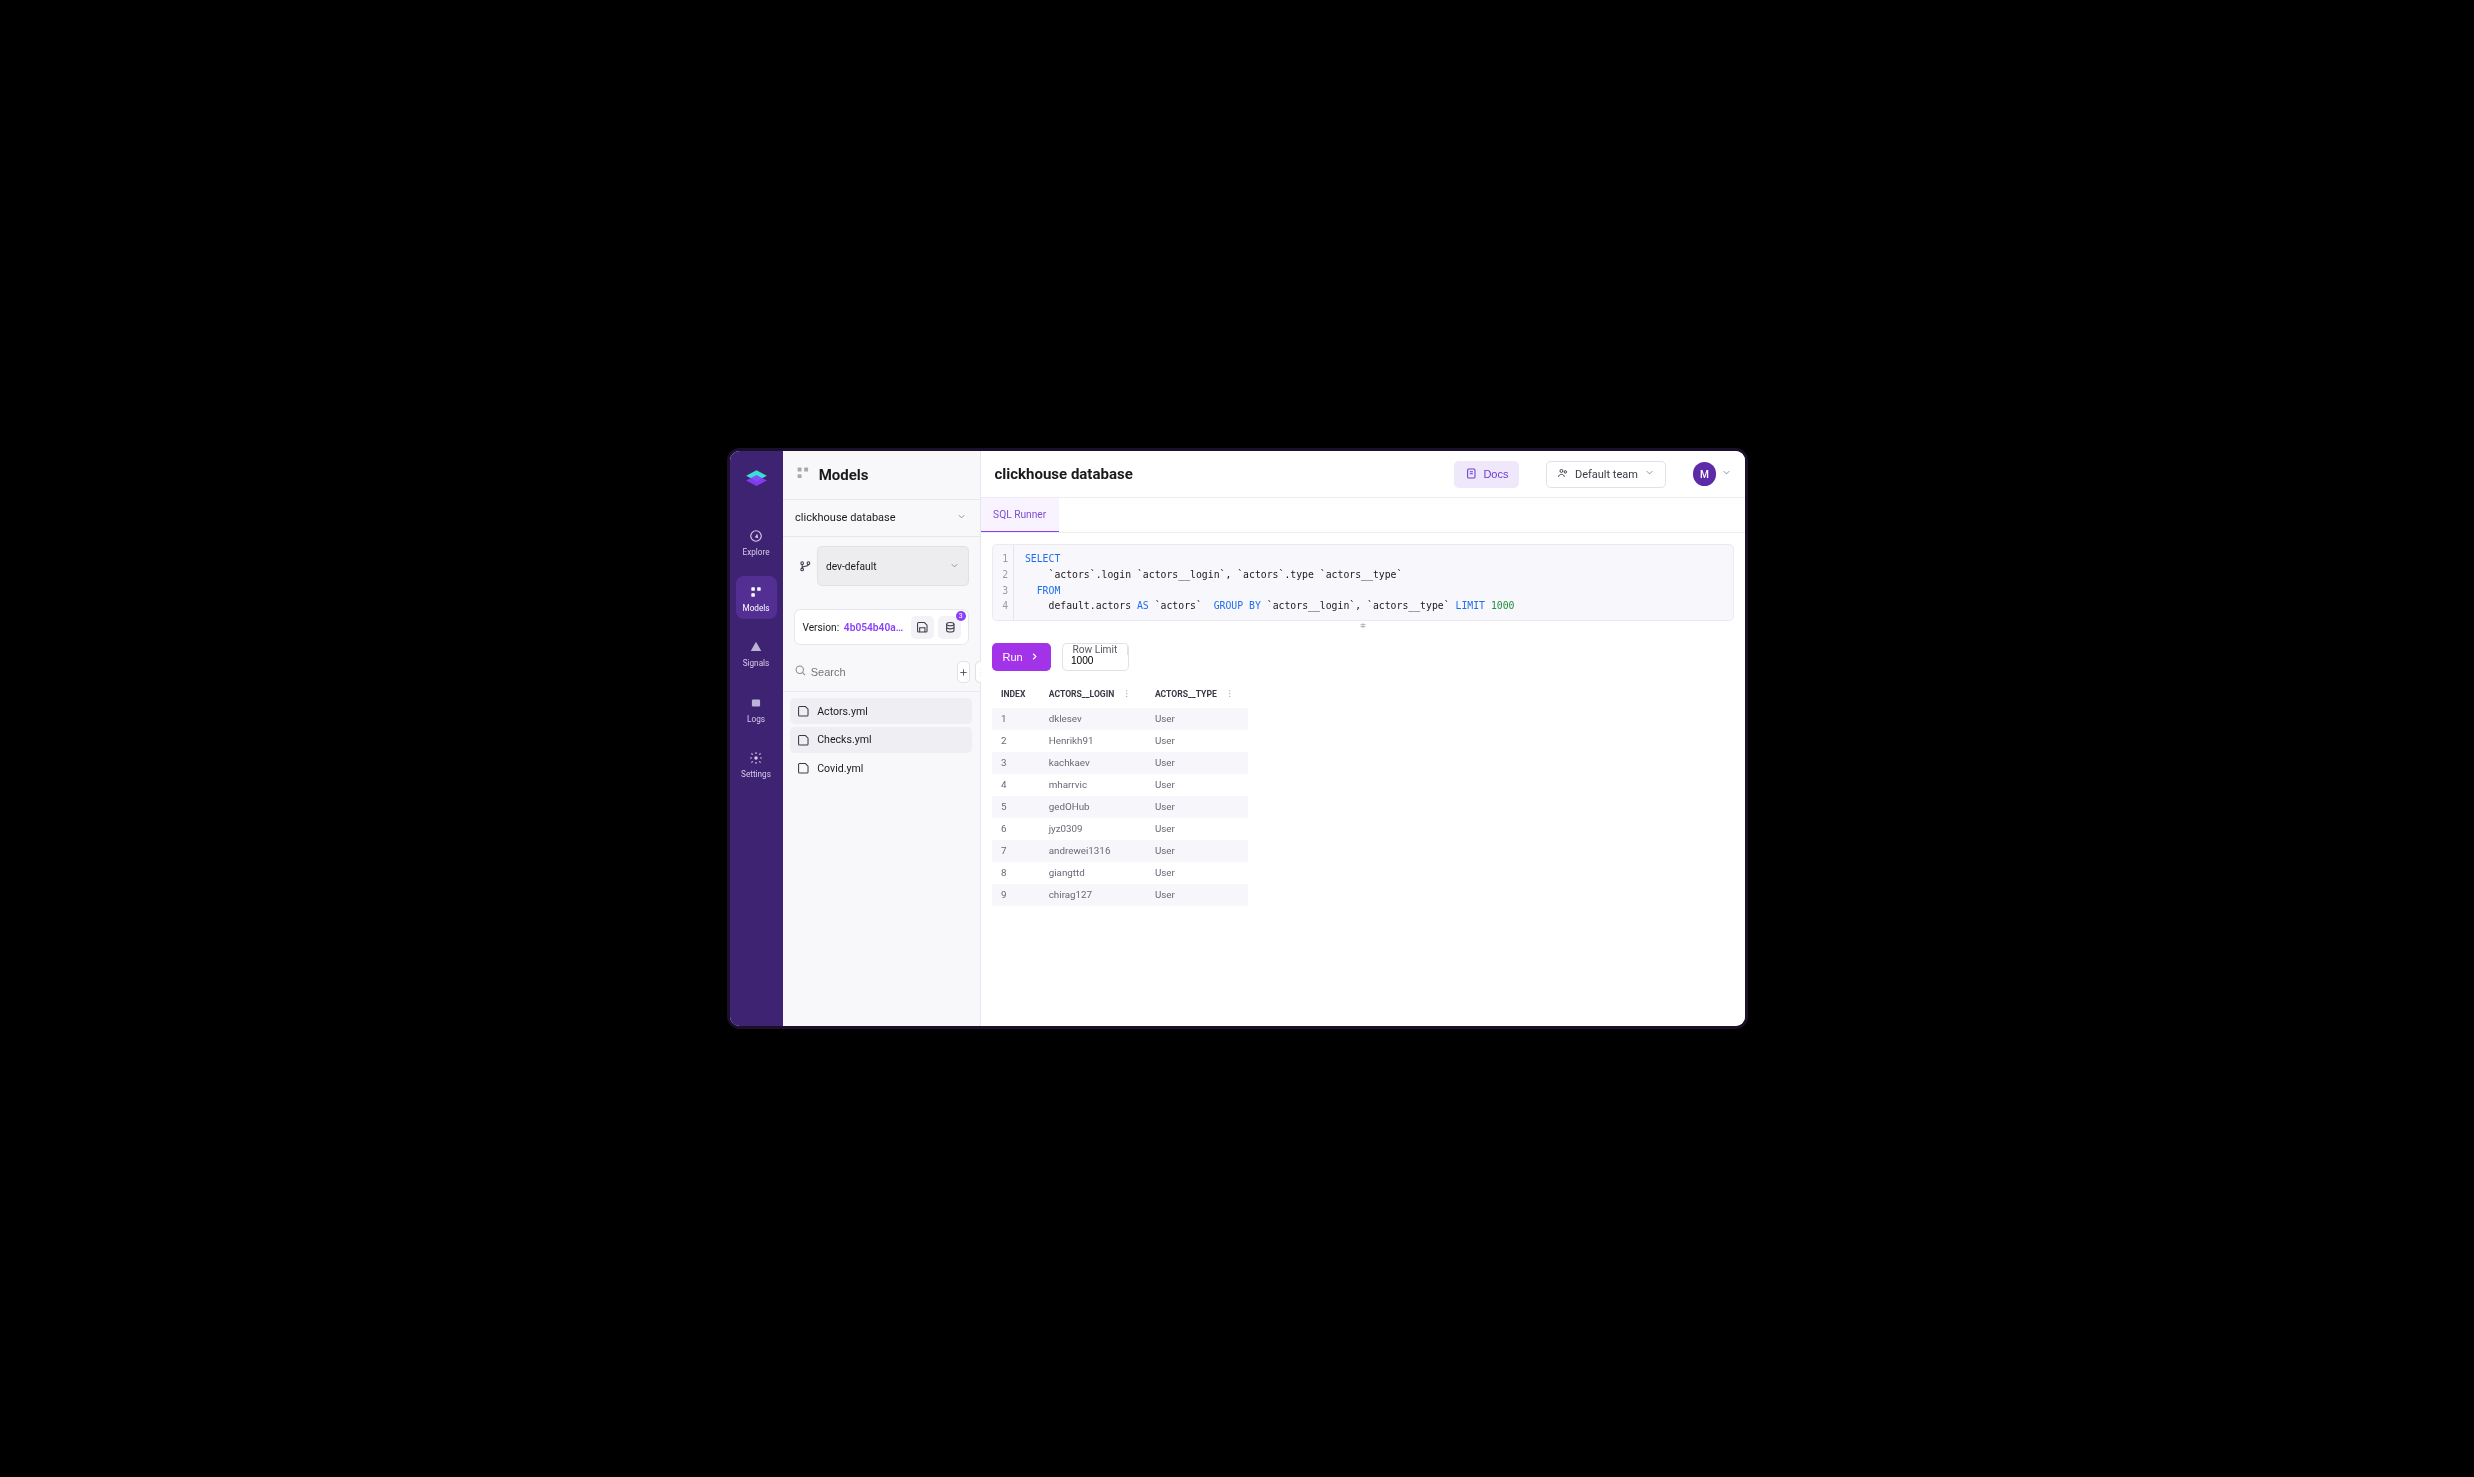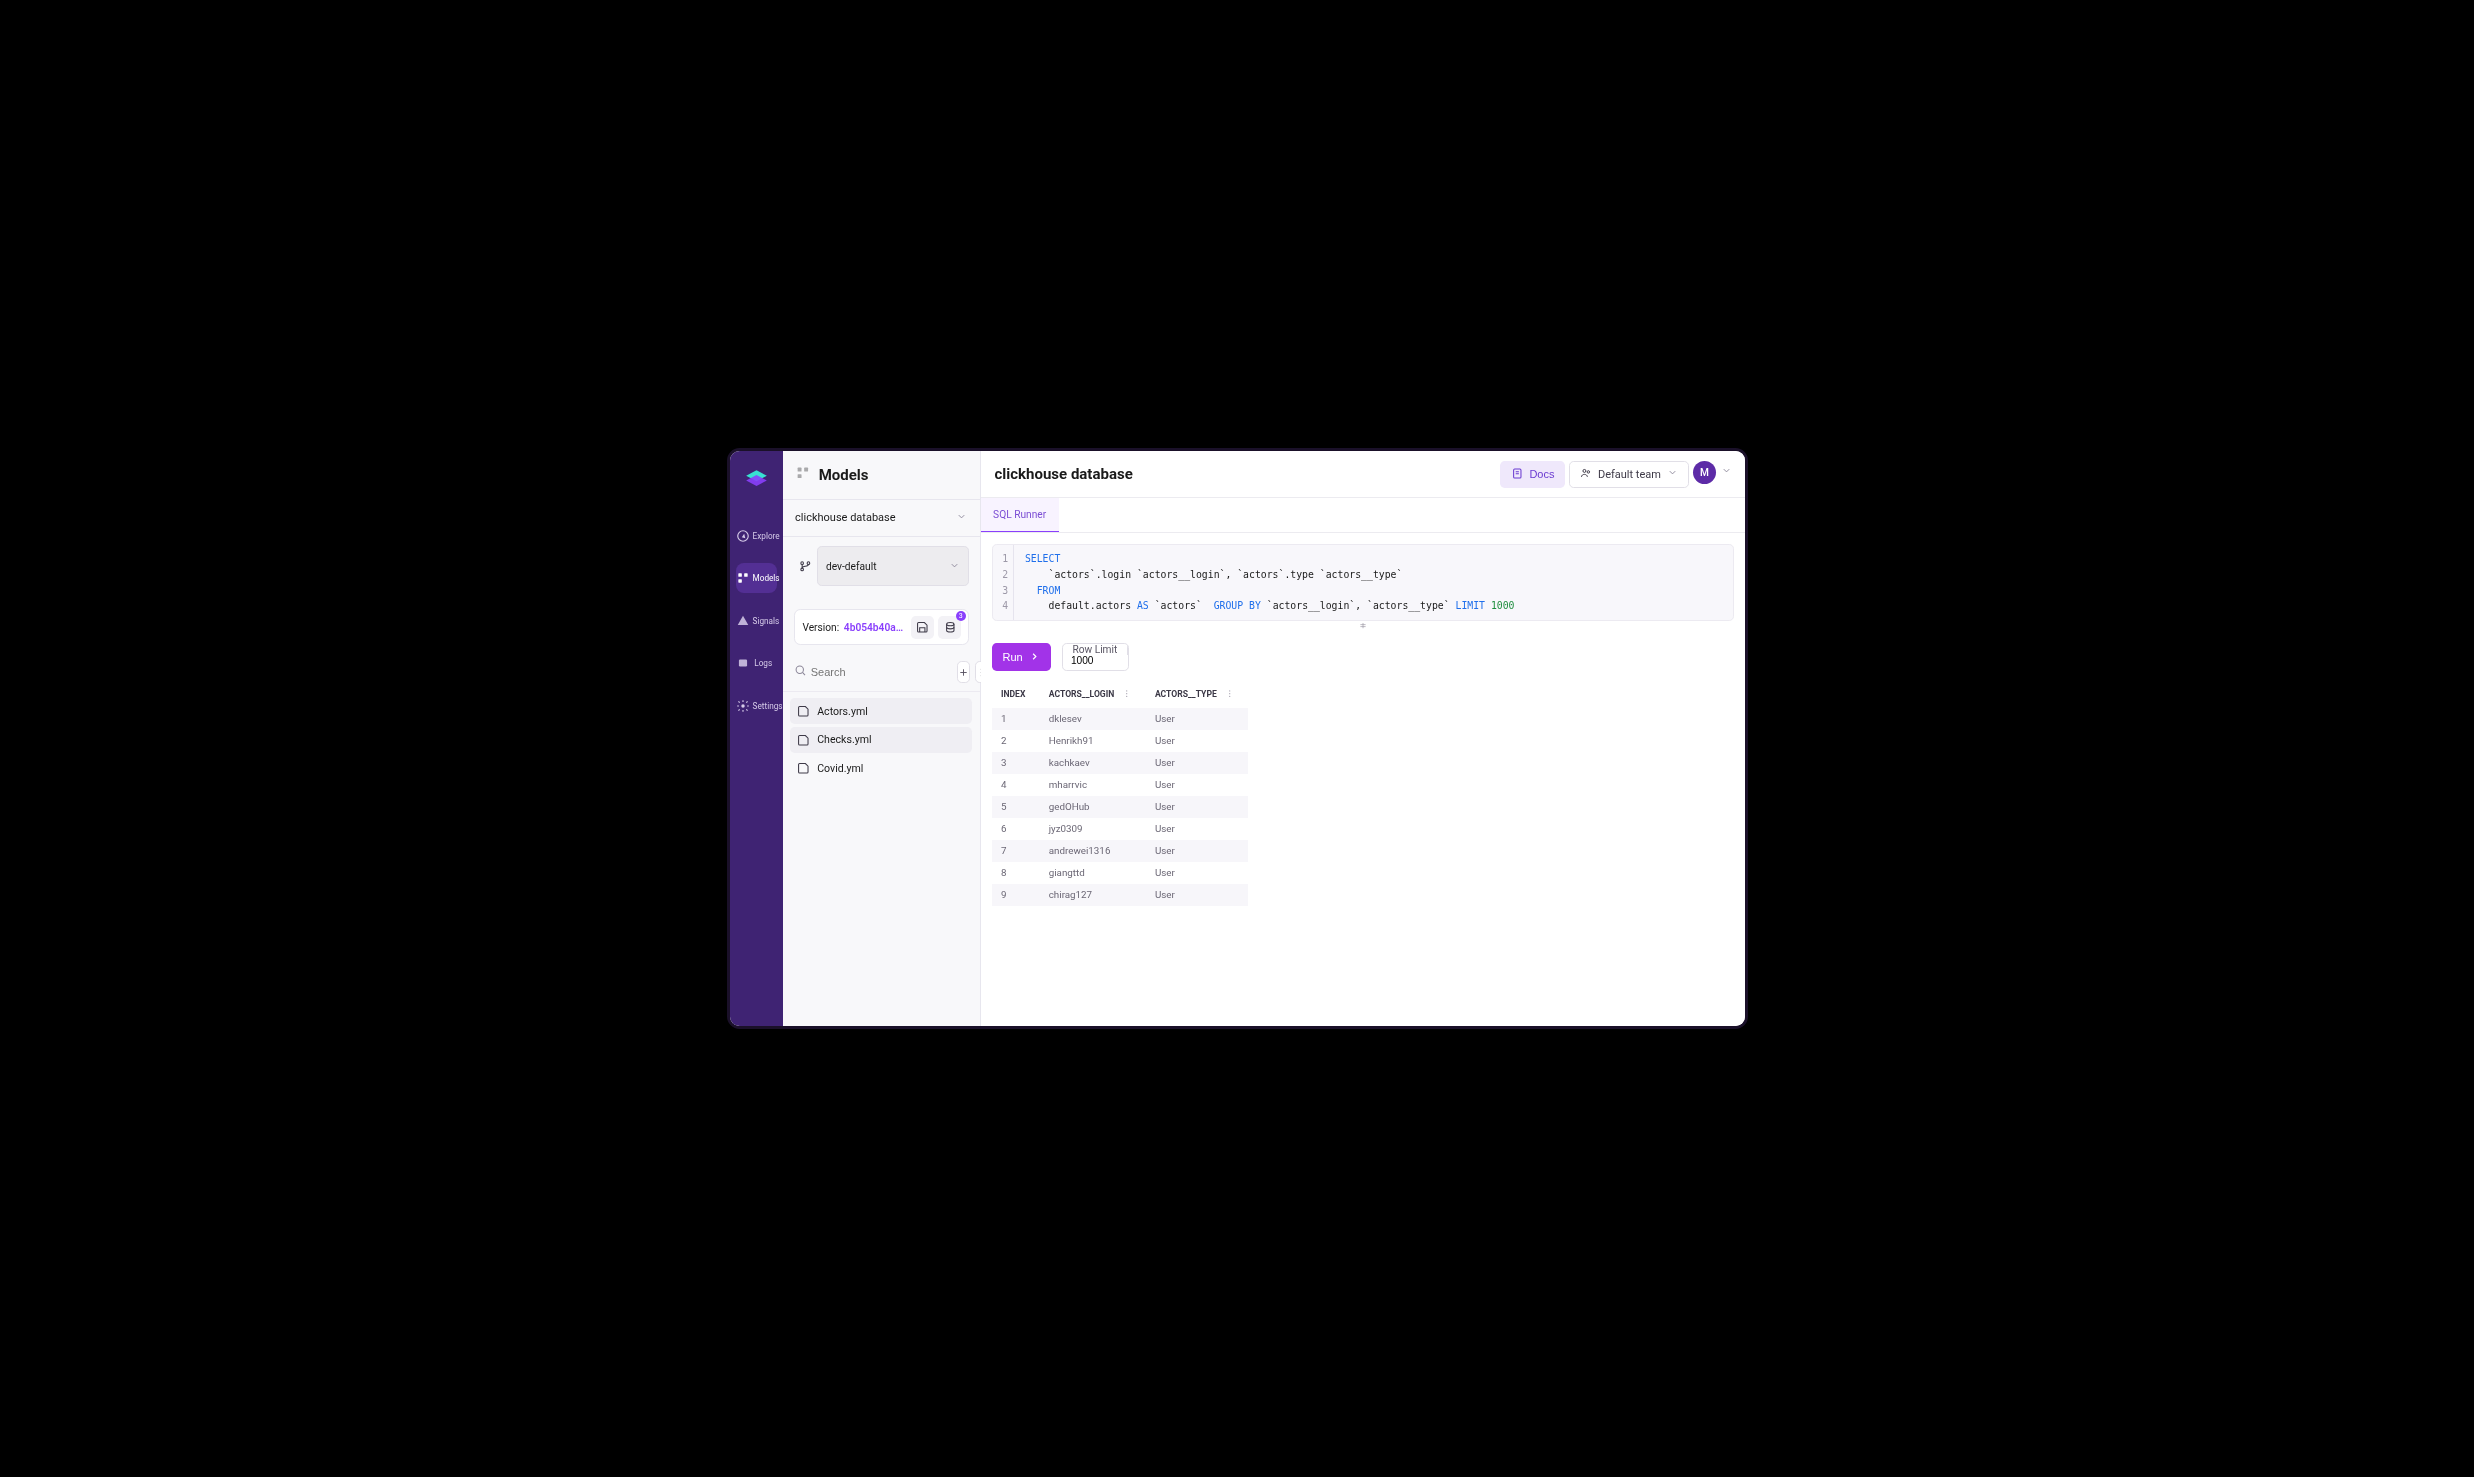--- a/index.html
+++ b/index.html
@@ -36,21 +36,21 @@
   }
   .gnav .logo {
     width: 27px; height: 27px;
     margin-bottom: 14px;
   }
   .gnav-item {
     width: 41px;
     padding: 7.9px 0 6.3px;
     border-radius: 7.9px;
     display: flex;
-    flex-direction: row;
+    flex-direction: column;
     align-items: center;
     gap: 3.1px;
     color: #d6cbe9;
     cursor: pointer;
     font-size: 8.2px;
   }
   .gnav-item.active { background: #532f94; color: #fff; }
   .gnav-icon { width: 15.7px; height: 15.7px; display:flex; align-items:center; justify-content:center; }
 
   
@@ -143,21 +143,21 @@
   .file-item:hover, .file-item.hovered { background:#efeef3; }
   .file-item svg { flex:none; }
 
   
   .main { flex:1; display:flex; flex-direction:column; background:#fff; }
   .topbar {
     height: 47px; display:flex; align-items:center; justify-content:space-between;
     padding: 0 12.6px 0 14px; border-bottom:0.8px solid #ecebf0;
   }
   .title { font-size: 15px; font-weight: 700; }
-  .topbar-right { display:flex; align-items:flex-start; gap:4px; }
+  .topbar-right { display:flex; align-items:center; gap:27px; }
   .docs-btn {
     background:#efe8fb; color:#6b3bd1; border:none;
     height:27px; border-radius:4.7px; padding:0 11px;
     display:flex; align-items:center; gap:6.3px; font-size:11px; cursor:pointer;
   }
   .team-select {
     height:27px; border:0.8px solid #e1dfe7; border-radius:4.7px; padding:0 9.4px;
     display:flex; align-items:center; gap:6.3px; font-size:11px; cursor:pointer; color:#3e3a48;
   }
   .avatar-wrap { display:flex; align-items:center; gap:4.7px; cursor:pointer; }

